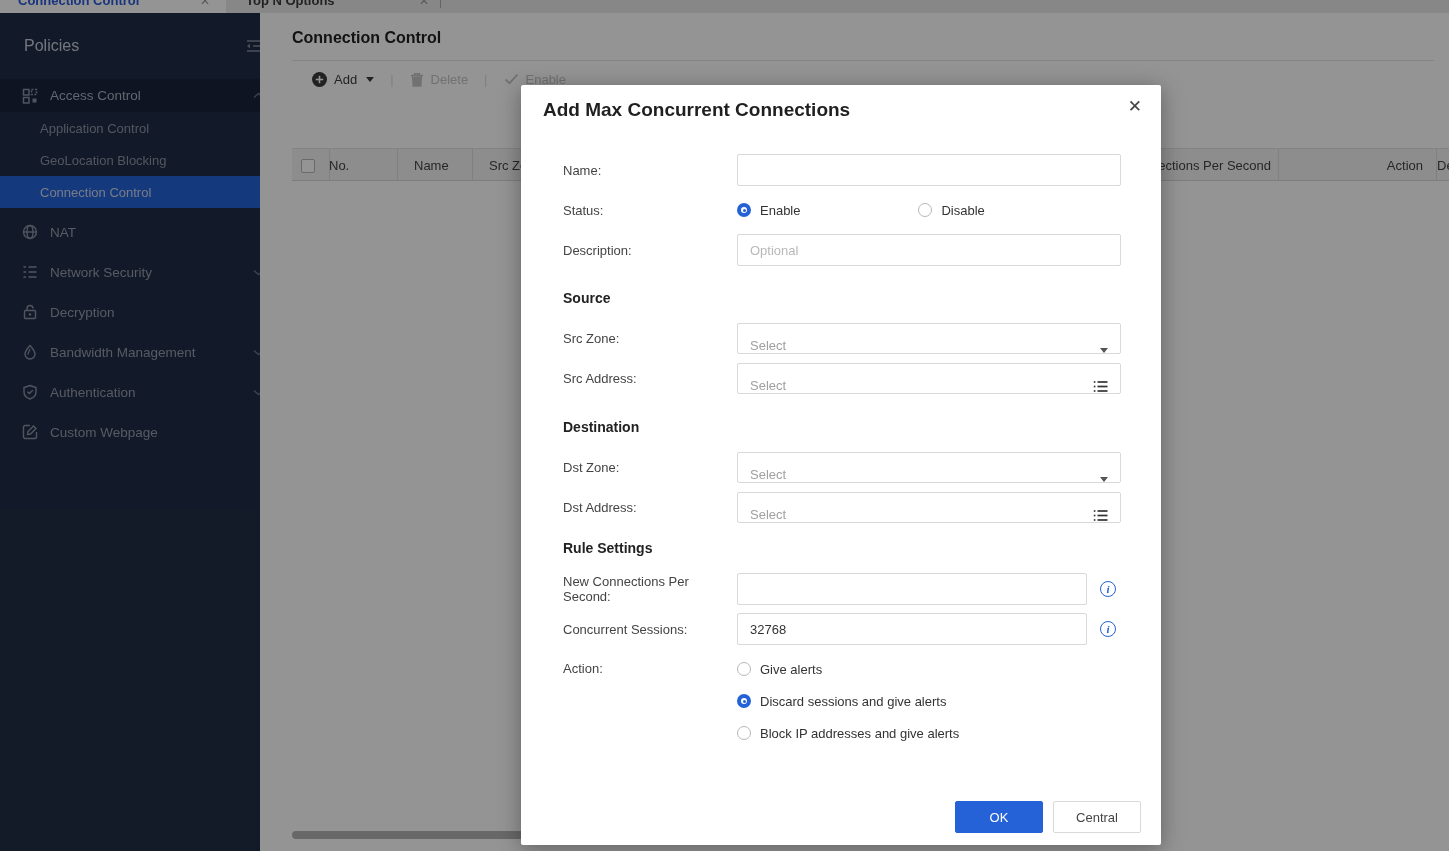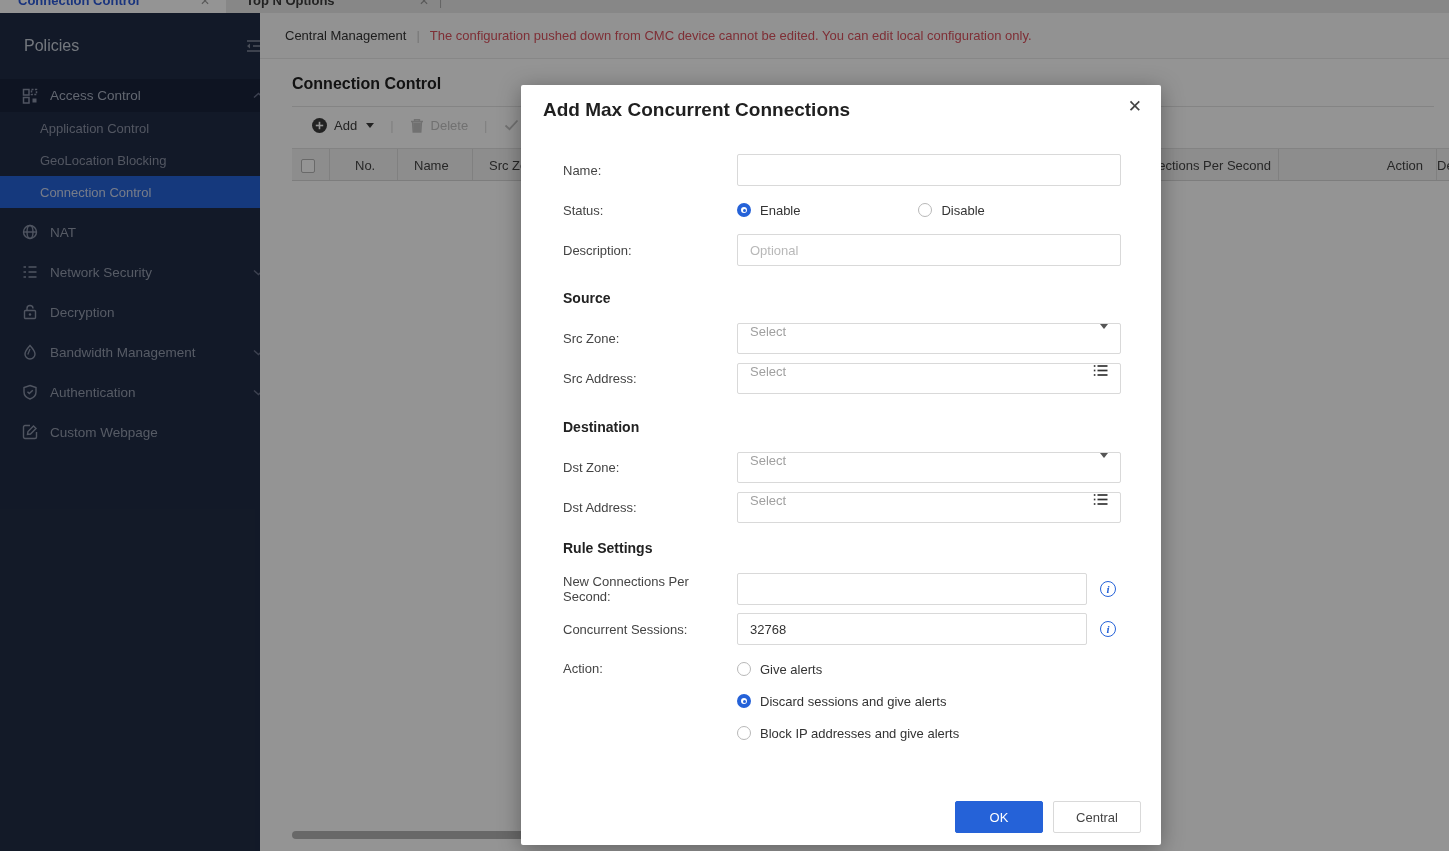--- a/index.html
+++ b/index.html
@@ -44,21 +44,21 @@
   .toolbar { height:36px; margin:0 0 0 32px; display:flex; align-items:center; }
   .tb-btn { display:flex; align-items:center; gap:7px; font-size:13px; cursor:pointer; }
   .tb-add { color:#3c3c3c;margin-left:20px; }
   .tb-disabled { color:#c3c3c3; cursor:default; }
   .tb-sep { color:#ddd; margin:0 16px; font-size:13px; }
   .tb-caret { width:0; height:0; border-left:4px solid transparent; border-right:4px solid transparent; border-top:5px solid #3c3c3c; margin-left:2px; }
   .thead { position:absolute; left:32px; right:0; top:135px; height:33px; background:#f3f3f3; border-top:1px solid #e2e2e2; border-bottom:1px solid #d8d8d8; font-size:13px; color:#444; }
   .th { position:absolute; top:0; height:33px; display:flex; align-items:center; white-space:nowrap; }
   .th-check { left:9px; }
   .checkbox { width:14px; height:14px; background:#fff; border:1px solid #b5b5b5; border-radius:2px; }
-  .th-no { left:63px; }
+  .th-no { left:37px; }
   .th-name { left:122px; }
   .th-srczone { left:197px; }
   .th-ncps { right:178px; }
   .th-action { right:26px; }
   .th-desc { left:1145px; }
   .th-div { position:absolute; top:0; bottom:0; width:1px; background:#dcdcdc; }
   .hscroll-thumb { position:absolute; left:32px; bottom:12px; width:390px; height:8px; border-radius:4px; background:#b4b4b4; }
 
   
   .overlay { position:absolute; inset:0; background:rgba(0,0,0,0.42); z-index:10; }
@@ -70,21 +70,21 @@
   .modal-body { position:absolute; left:42px; right:40px; top:69px; }
   .frow { display:flex; align-items:center; height:32px; margin-bottom:8px; }
   .flabel { width:174px; font-size:13px; color:#444; flex:none; }
   .finput { flex:1; height:32px; border:1px solid #d9d9d9; border-radius:2px; font-size:13px; color:#333; padding:0 12px; font-family:"Liberation Sans",sans-serif; outline:none; }
   .finput::placeholder { color:#b8b8b8; }
   .fsection { font-size:14px; font-weight:bold; color:#222; height:20px; }
   .sec-source { margin:24px 0 13px; }
   .sec-dest { margin:25px 0 13px; }
   .sec-rule { margin:17px 0 13px; }
   .selrow { height:31px; margin-bottom:9px; }
-  .fselect { flex:1; height:31px; border:1px solid #d9d9d9; border-radius:2px; display:flex; align-items:flex-start; padding:0 12px; cursor:pointer; }
+  .fselect { flex:1; height:31px; border:1px solid #d9d9d9; border-radius:2px; display:flex; align-items:flex-end; padding:0 12px; cursor:pointer; }
   .sel-text { font-size:13px; color:#a0a0a0; flex:1; }
   .sel-caret { width:0; height:0; border-left:4px solid transparent; border-right:4px solid transparent; border-top:5px solid #555; }
   .radio { width:14px; height:14px; border-radius:50%; border:1px solid #b8b8b8; background:#fff; flex:none; cursor:pointer; }
   .radio.on { border:4px solid #2562d8; position:relative; }
   .radio.on::after { content:""; position:absolute; left:1.5px; top:1.5px; width:3px; height:3px; border-radius:50%; background:#2562d8; }
   .rlabel { font-size:13px; color:#333; margin:0 0 0 9px; }
   .status-opt { display:flex; align-items:center; }
   .status-opt2 { margin-left:118px; }
   .rs-input { flex:none; width:350px; }
   .info-icon { width:16px; height:16px; border-radius:50%; border:1px solid #2562d8; color:#2562d8; font-size:11px; display:flex; align-items:center; justify-content:center; margin-left:13px; font-family:"Liberation Serif",serif; font-style:italic; font-weight:bold; cursor:pointer; }
@@ -229,25 +229,20 @@
       <svg width="16" height="16" viewBox="0 0 16 16" fill="none" stroke="currentColor" stroke-width="1.4">
         <path d="M14.5 8 V13 a1.5 1.5 0 0 1 -1.5 1.5 H3 A1.5 1.5 0 0 1 1.5 13 V3 A1.5 1.5 0 0 1 3 1.5 H8"></path>
         <path d="M11.5 2 L14 4.5 L8.5 10 L5.5 10.5 L6 7.5 Z"></path>
       </svg>
     </span>
     <span class="nav-label">Custom Webpage</span>
   </div>
 </div>
 
 <div class="main">
-  <div class="crumb">
-    <span class="crumb-left">Central Management</span>
-    <span class="crumb-sep">|</span>
-    <span class="crumb-warning">The configuration pushed down from CMC device cannot be edited. You can edit local configuration only.</span>
-  </div>
 
   <div class="page-title">Connection Control</div>
 
   <div class="toolbar">
     <span class="tb-btn tb-add">
       <svg width="15" height="15" viewBox="0 0 15 15">
         <circle cx="7.5" cy="7.5" r="7.5" fill="#3c3c3c"></circle>
         <line x1="7.5" y1="3.8" x2="7.5" y2="11.2" stroke="#fff" stroke-width="1.6"></line>
         <line x1="3.8" y1="7.5" x2="11.2" y2="7.5" stroke="#fff" stroke-width="1.6"></line>
       </svg>

